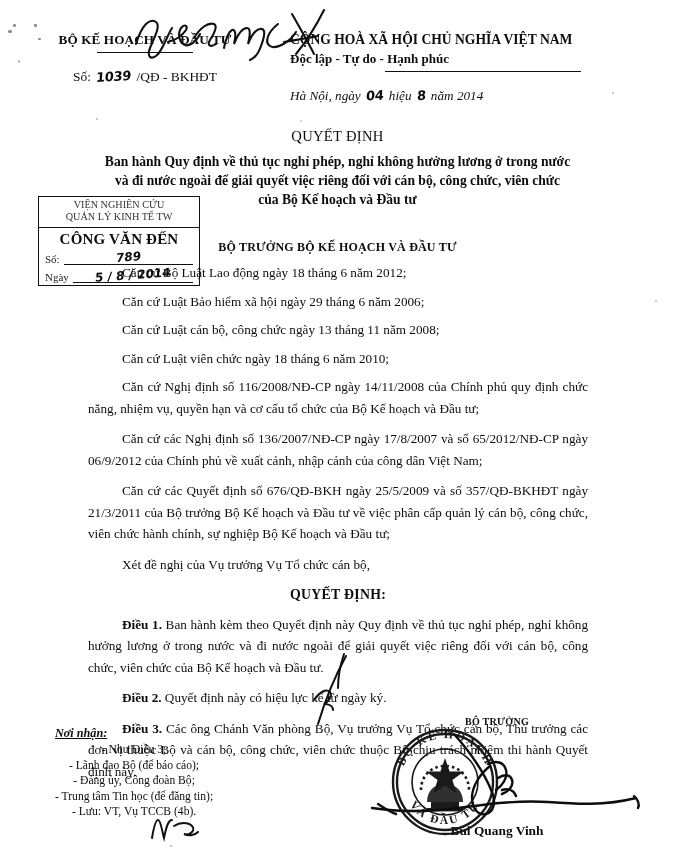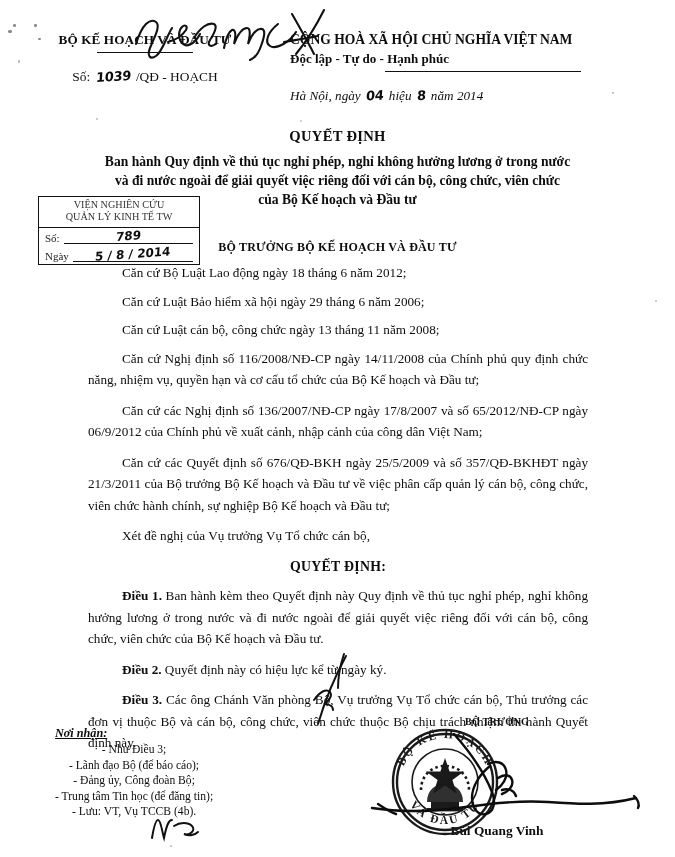--- a/index.html
+++ b/index.html
@@ -30,21 +30,21 @@
   .sohieu{font-size:13.4px;margin-top:16px;white-space:nowrap;}
   .datewrap{font-style:italic;font-size:13.2px;margin-top:16px;white-space:nowrap;}
 
   
   .hw{font-family:"DejaVu Sans",sans-serif;font-weight:bold;font-style:normal;
       font-size:13px;letter-spacing:-.3px;display:inline-block;
       transform:rotate(-3deg) skewX(-7deg);padding:0 2px;}
 
   
   .title-block{position:absolute;top:128px;left:0;width:675px;text-align:center;}
-  .t1{font-weight:bold;font-size:14.6px;letter-spacing:.3px;}
+  .t1{font-weight:normal;font-size:14.6px;letter-spacing:.3px;}
   .t2{font-weight:bold;font-size:13.6px;line-height:19px;margin-top:7px;padding:0 68px;}
 
   .subject{position:absolute;top:240px;left:0;width:675px;text-align:center;
            font-weight:bold;font-size:12px;letter-spacing:.2px;}
 
   
   .stamp{position:absolute;left:38px;top:196px;width:160px;border:1.6px solid #111;
          background:transparent;}
   .stamp .s-top{border-bottom:1.5px solid #111;padding:2px 4px 3px;text-align:center;
                 font-size:10.2px;line-height:12.4px;color:#333;}
@@ -98,21 +98,21 @@
   <div class="speck" style="left:170px;top:845px;width:2px;height:2px;opacity:.3;"></div>
   <div class="speck" style="left:612px;top:92px;width:2px;height:2px;opacity:.3;"></div>
 
   <div class="hdr">
     <div class="hdr-left">
       <div class="org">BỘ KẾ HOẠCH VÀ ĐẦU TƯ</div>
       <div class="rule a"></div>
       <div class="sohieu">
         <span>Số:</span>
         <span class="hw">1039</span>
-        <span>/QĐ - HOẠCH</span>
+        <span>/QĐ - BKHĐT</span>
       </div>
     </div>
     <div class="hdr-right">
       <div class="nation">CỘNG HOÀ XÃ HỘI CHỦ NGHĨA VIỆT NAM</div>
       <div class="motto">Độc lập - Tự do - Hạnh phúc</div>
       <div class="rule b"></div>
       <div class="datewrap">
         <span>Hà Nội, ngày</span>
         <span class="hw">04</span>
         <span>hiệu</span>
@@ -147,34 +147,36 @@
     </div>
   </div>
 
   <div class="subject">BỘ TRƯỞNG BỘ KẾ HOẠCH VÀ ĐẦU TƯ</div>
 
   <div class="stamp">
     <div class="s-top">
       <div>VIỆN NGHIÊN CỨU</div>
       <div>QUẢN LÝ KINH TẾ TW</div>
     </div>
+    <div class="s-title">CÔNG VĂN ĐẾN</div>
     <div class="s-row">
       <span class="s-lab">Số:</span>
       <span class="s-val"><span class="s-hw">789</span></span>
     </div>
     <div class="s-row">
       <span class="s-lab">Ngày</span>
       <span class="s-val"><span class="s-hw">5 / 8 / 2014</span></span>
     </div>
   </div>
 
   <div class="body">
     <div class="para tight">Căn cứ Bộ Luật Lao động ngày 18 tháng 6 năm 2012;</div>
     <div class="para tight">Căn cứ Luật Bảo hiểm xã hội ngày 29 tháng 6 năm 2006;</div>
     <div class="para tight">Căn cứ Luật cán bộ, công chức ngày 13 tháng 11 năm 2008;</div>
+    <div class="para tight">Căn cứ Luật viên chức ngày 18 tháng 6 năm 2010;</div>
     <div class="para">Căn cứ Nghị định số 116/2008/NĐ-CP ngày 14/11/2008 của Chính phủ quy định chức năng, nhiệm vụ, quyền hạn và cơ cấu tổ chức của Bộ Kế hoạch và Đầu tư;</div>
     <div class="para">Căn cứ các Nghị định số 136/2007/NĐ-CP ngày 17/8/2007 và số 65/2012/NĐ-CP ngày 06/9/2012 của Chính phủ về  xuất cảnh, nhập cảnh của công dân Việt Nam;</div>
     <div class="para">Căn cứ các Quyết định số 676/QĐ-BKH ngày 25/5/2009 và số 357/QĐ-BKHĐT ngày 21/3/2011 của Bộ trưởng Bộ Kế hoạch và Đầu tư về việc phân cấp quản lý cán bộ, công chức, viên chức hành chính, sự nghiệp Bộ Kế hoạch và Đầu tư;</div>
     <div class="para">Xét đề nghị của Vụ trưởng Vụ Tổ chức cán bộ,</div>
 
     <div class="center-bold">QUYẾT ĐỊNH:</div>
 
     <div class="para"><span class="art">Điều 1.</span><span> Ban hành kèm theo Quyết định này Quy định về thủ tục nghỉ phép, nghỉ không hưởng lương ở trong nước và đi nước ngoài để giải quyết việc riêng đối với cán bộ, công chức, viên chức của Bộ Kế hoạch và Đầu tư.</span></div>
     <div class="para"><span class="art">Điều 2.</span><span> Quyết định này có hiệu lực kể từ ngày ký.</span></div>
     <div class="para"><span class="art">Điều 3.</span><span> Các ông Chánh Văn phòng Bộ, Vụ trưởng Vụ Tổ chức cán bộ, Thủ trưởng các đơn vị thuộc Bộ và cán bộ, công chức, viên chức thuộc Bộ chịu trách nhiệm thi hành Quyết định này.</span></div>

